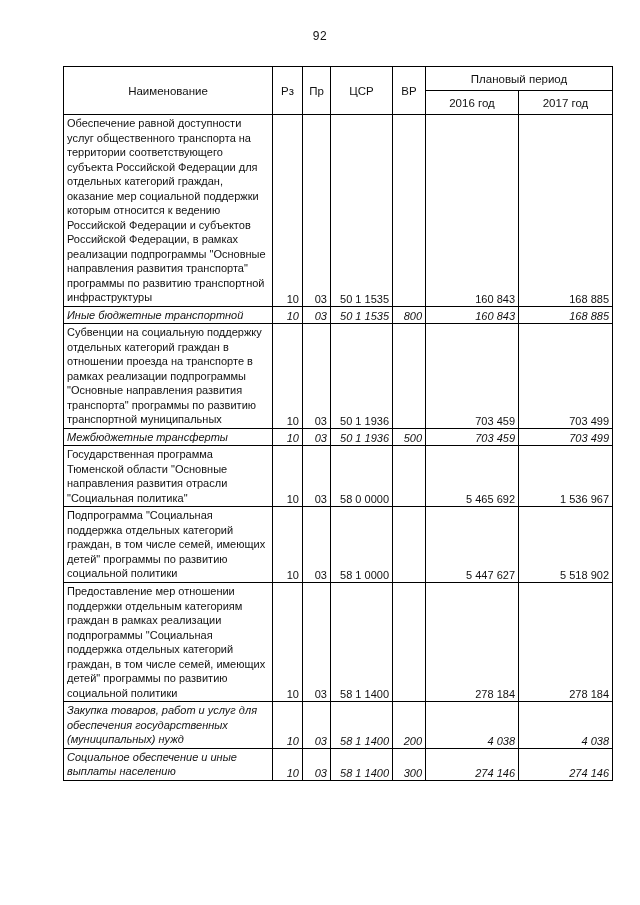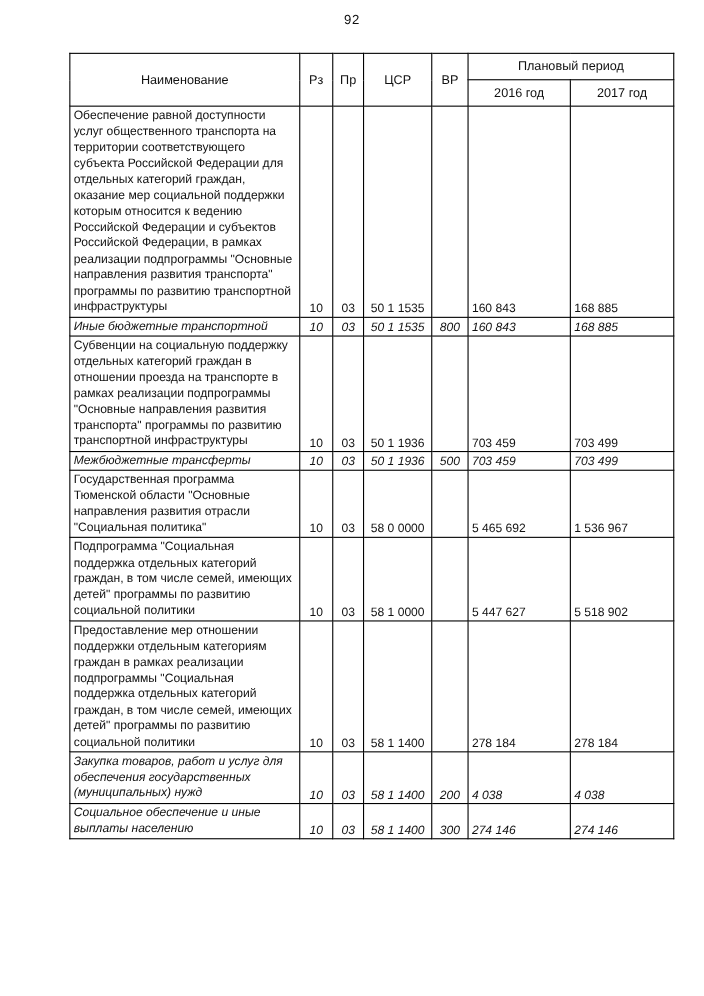--- a/index.html
+++ b/index.html
@@ -9,21 +9,21 @@
   }
   body {
     width: 640px;
     height: 905px;
     font-family: "Liberation Sans", sans-serif;
     color: #111;
     overflow: hidden;
   }
   .page-number {
     text-align: center;
-    padding-top: 11px;
+    padding-top: 29px;
     font-size: 12px;
     letter-spacing: 0.5px;
   }
   table.budget {
     border-collapse: collapse;
     table-layout: fixed;
     width: 549px;
     margin: 23px 0 0 63px;
     font-size: 11px;
   }
@@ -39,25 +39,26 @@
     font-size: 11.5px;
     height: 21px;
   }
   td.col-name {
     text-align: left;
     vertical-align: top;
     line-height: 1.32;
     padding: 1px 4px 2px 4px;
   }
   td.col-rz, td.col-pr, td.col-csr, td.col-vr {
-    text-align: center;
+    text-align: right;
     vertical-align: bottom;
     padding-bottom: 2px;
   }
   td.col-y2016, td.col-y2017 {
+    text-align: right;
     vertical-align: bottom;
     padding-right: 6px;
     padding-bottom: 2px;
   }
   tr.italic td {
     font-style: italic;
   }
   col.c-name  { width: 209px; }
   col.c-rz    { width: 30px; }
   col.c-pr    { width: 28px; }
@@ -108,21 +109,21 @@
       <tr class="italic">
         <td class="col-name">Иные бюджетные транспортной</td>
         <td class="col-rz">10</td>
         <td class="col-pr">03</td>
         <td class="col-csr">50 1 1535</td>
         <td class="col-vr">800</td>
         <td class="col-y2016">160 843</td>
         <td class="col-y2017">168 885</td>
       </tr>
       <tr>
-        <td class="col-name">Субвенции на социальную поддержку отдельных категорий граждан в отношении проезда на транспорте в рамках реализации подпрограммы "Основные направления развития транспорта" программы по развитию транспортной инфраструктуры</td>
+        <td class="col-name">Субвенции на социальную поддержку отдельных категорий граждан в отношении проезда на транспорте в рамках реализации подпрограммы "Основные направления развития транспорта" программы по развитию транспортной муниципальных</td>
         <td class="col-rz">10</td>
         <td class="col-pr">03</td>
         <td class="col-csr">50 1 1936</td>
         <td class="col-vr"></td>
         <td class="col-y2016">703 459</td>
         <td class="col-y2017">703 499</td>
       </tr>
       <tr class="italic">
         <td class="col-name">Межбюджетные трансферты</td>
         <td class="col-rz">10</td>

